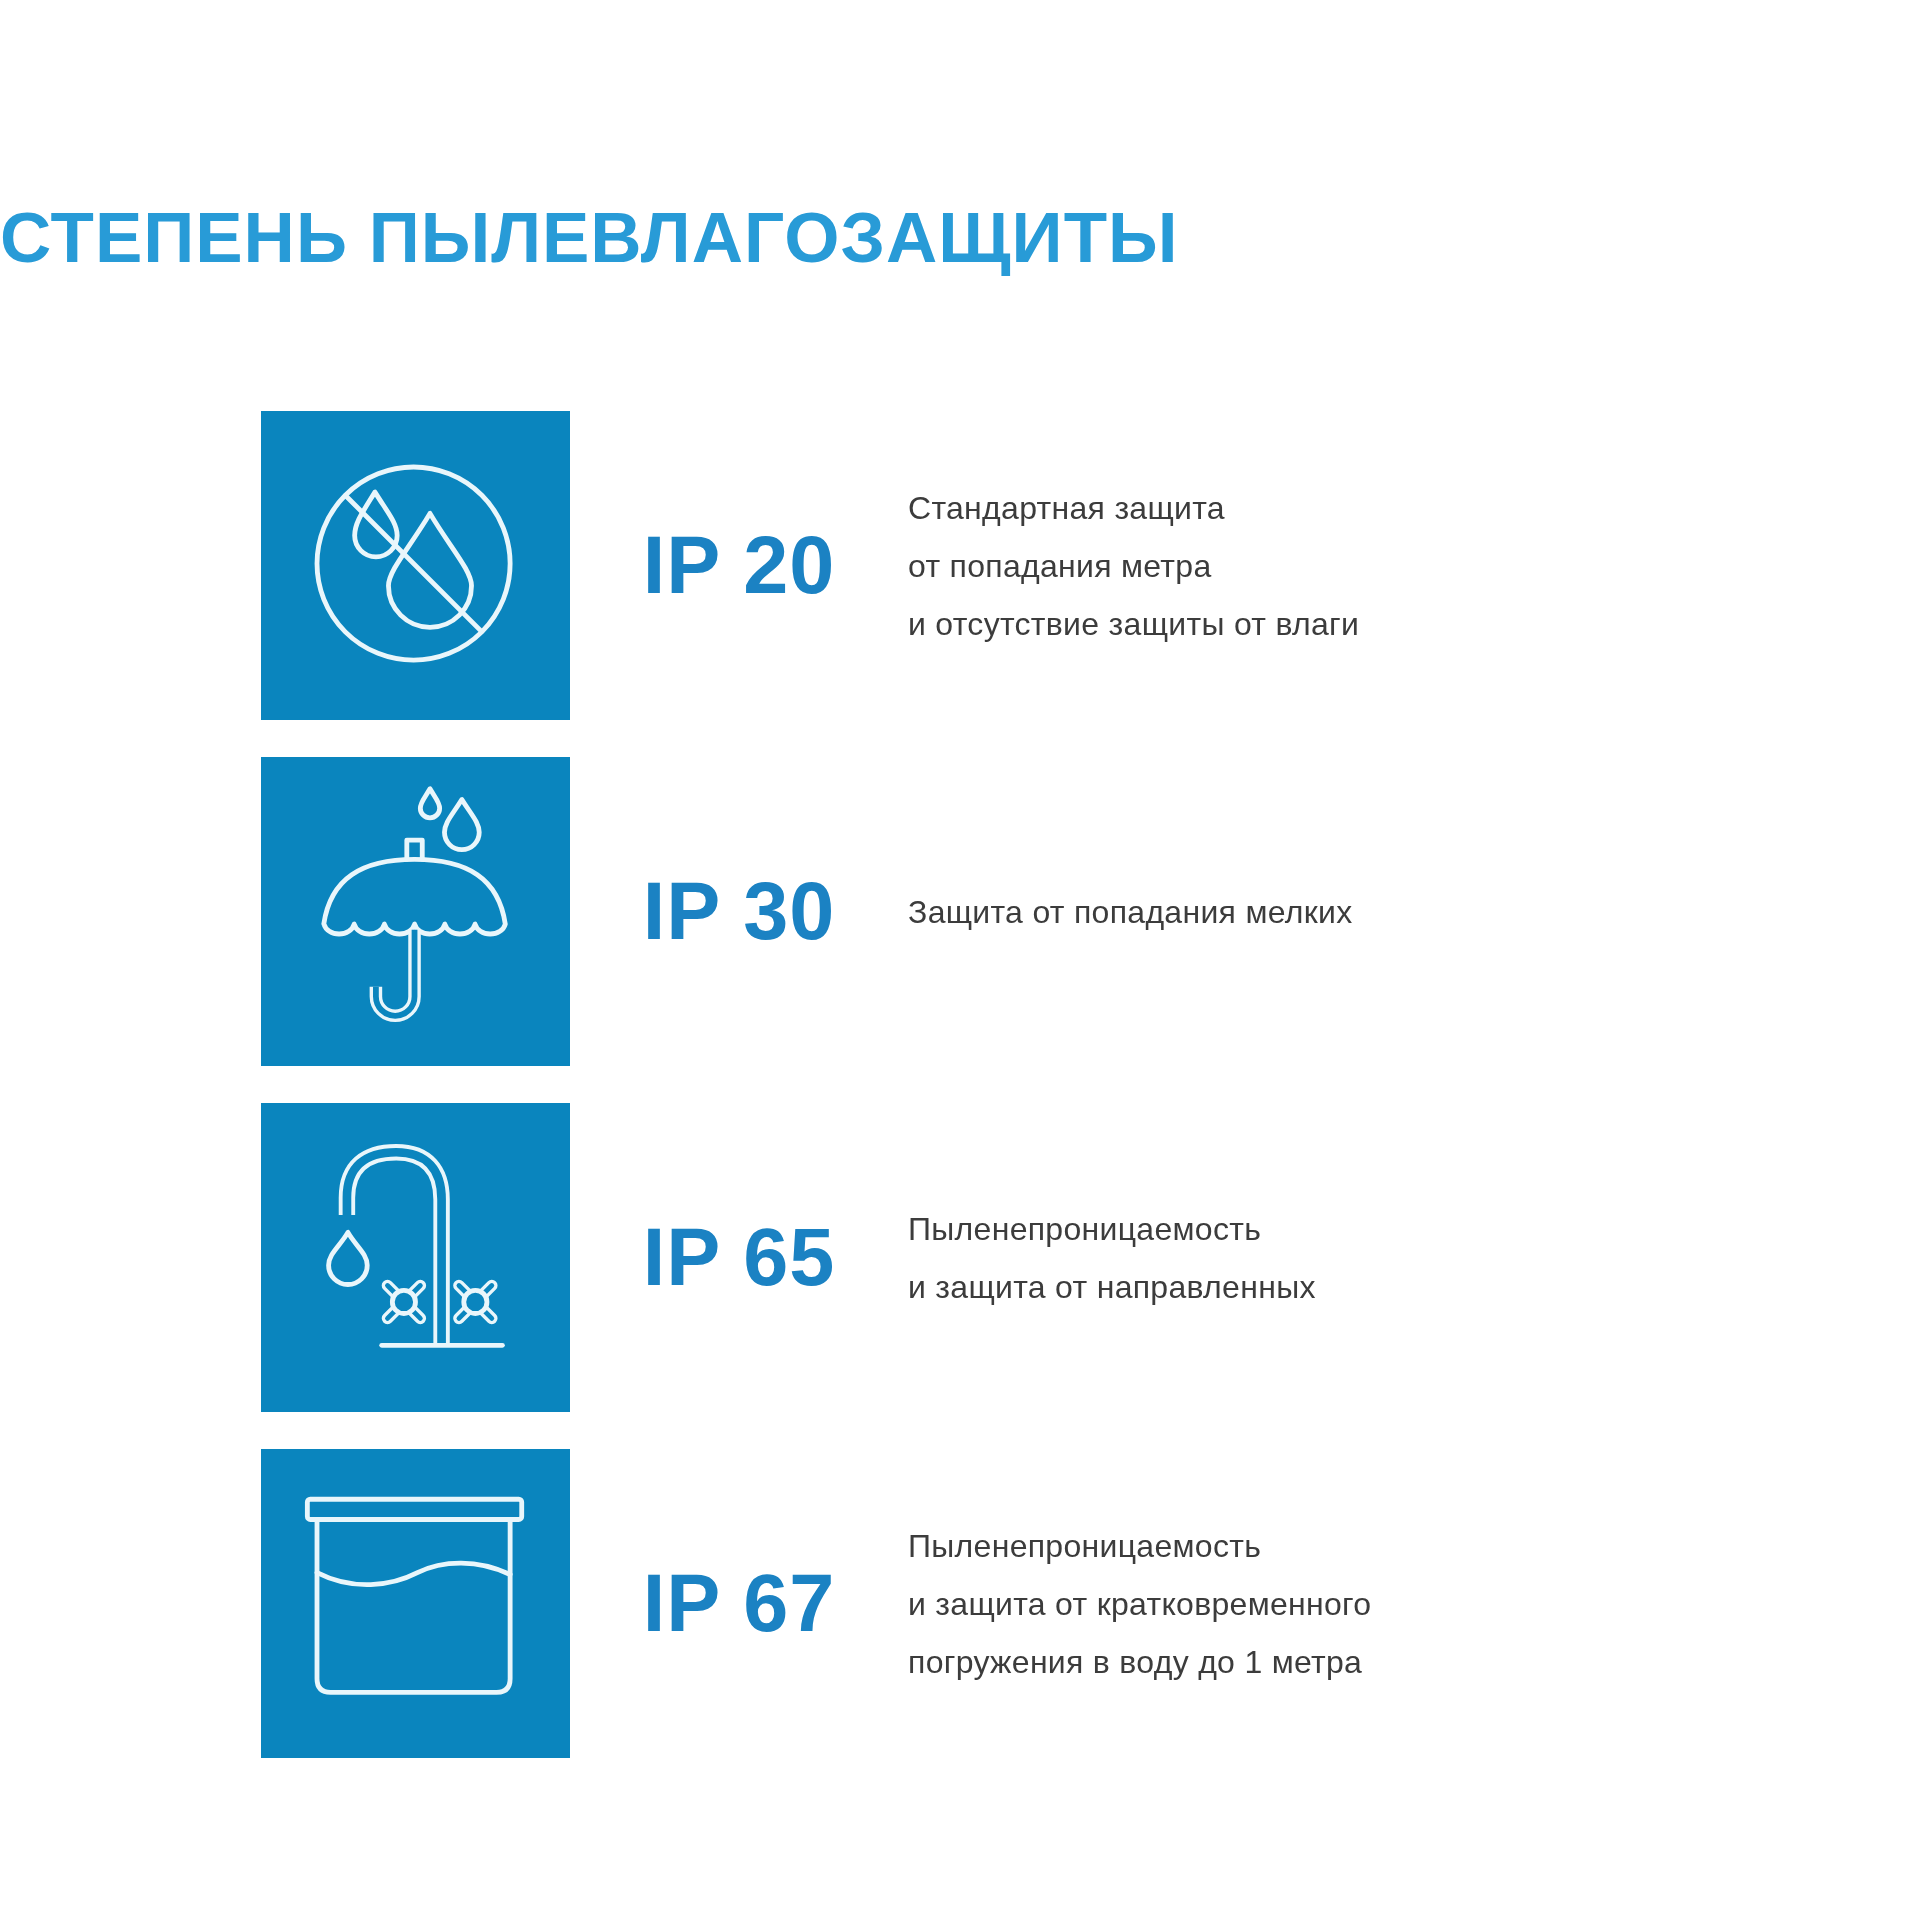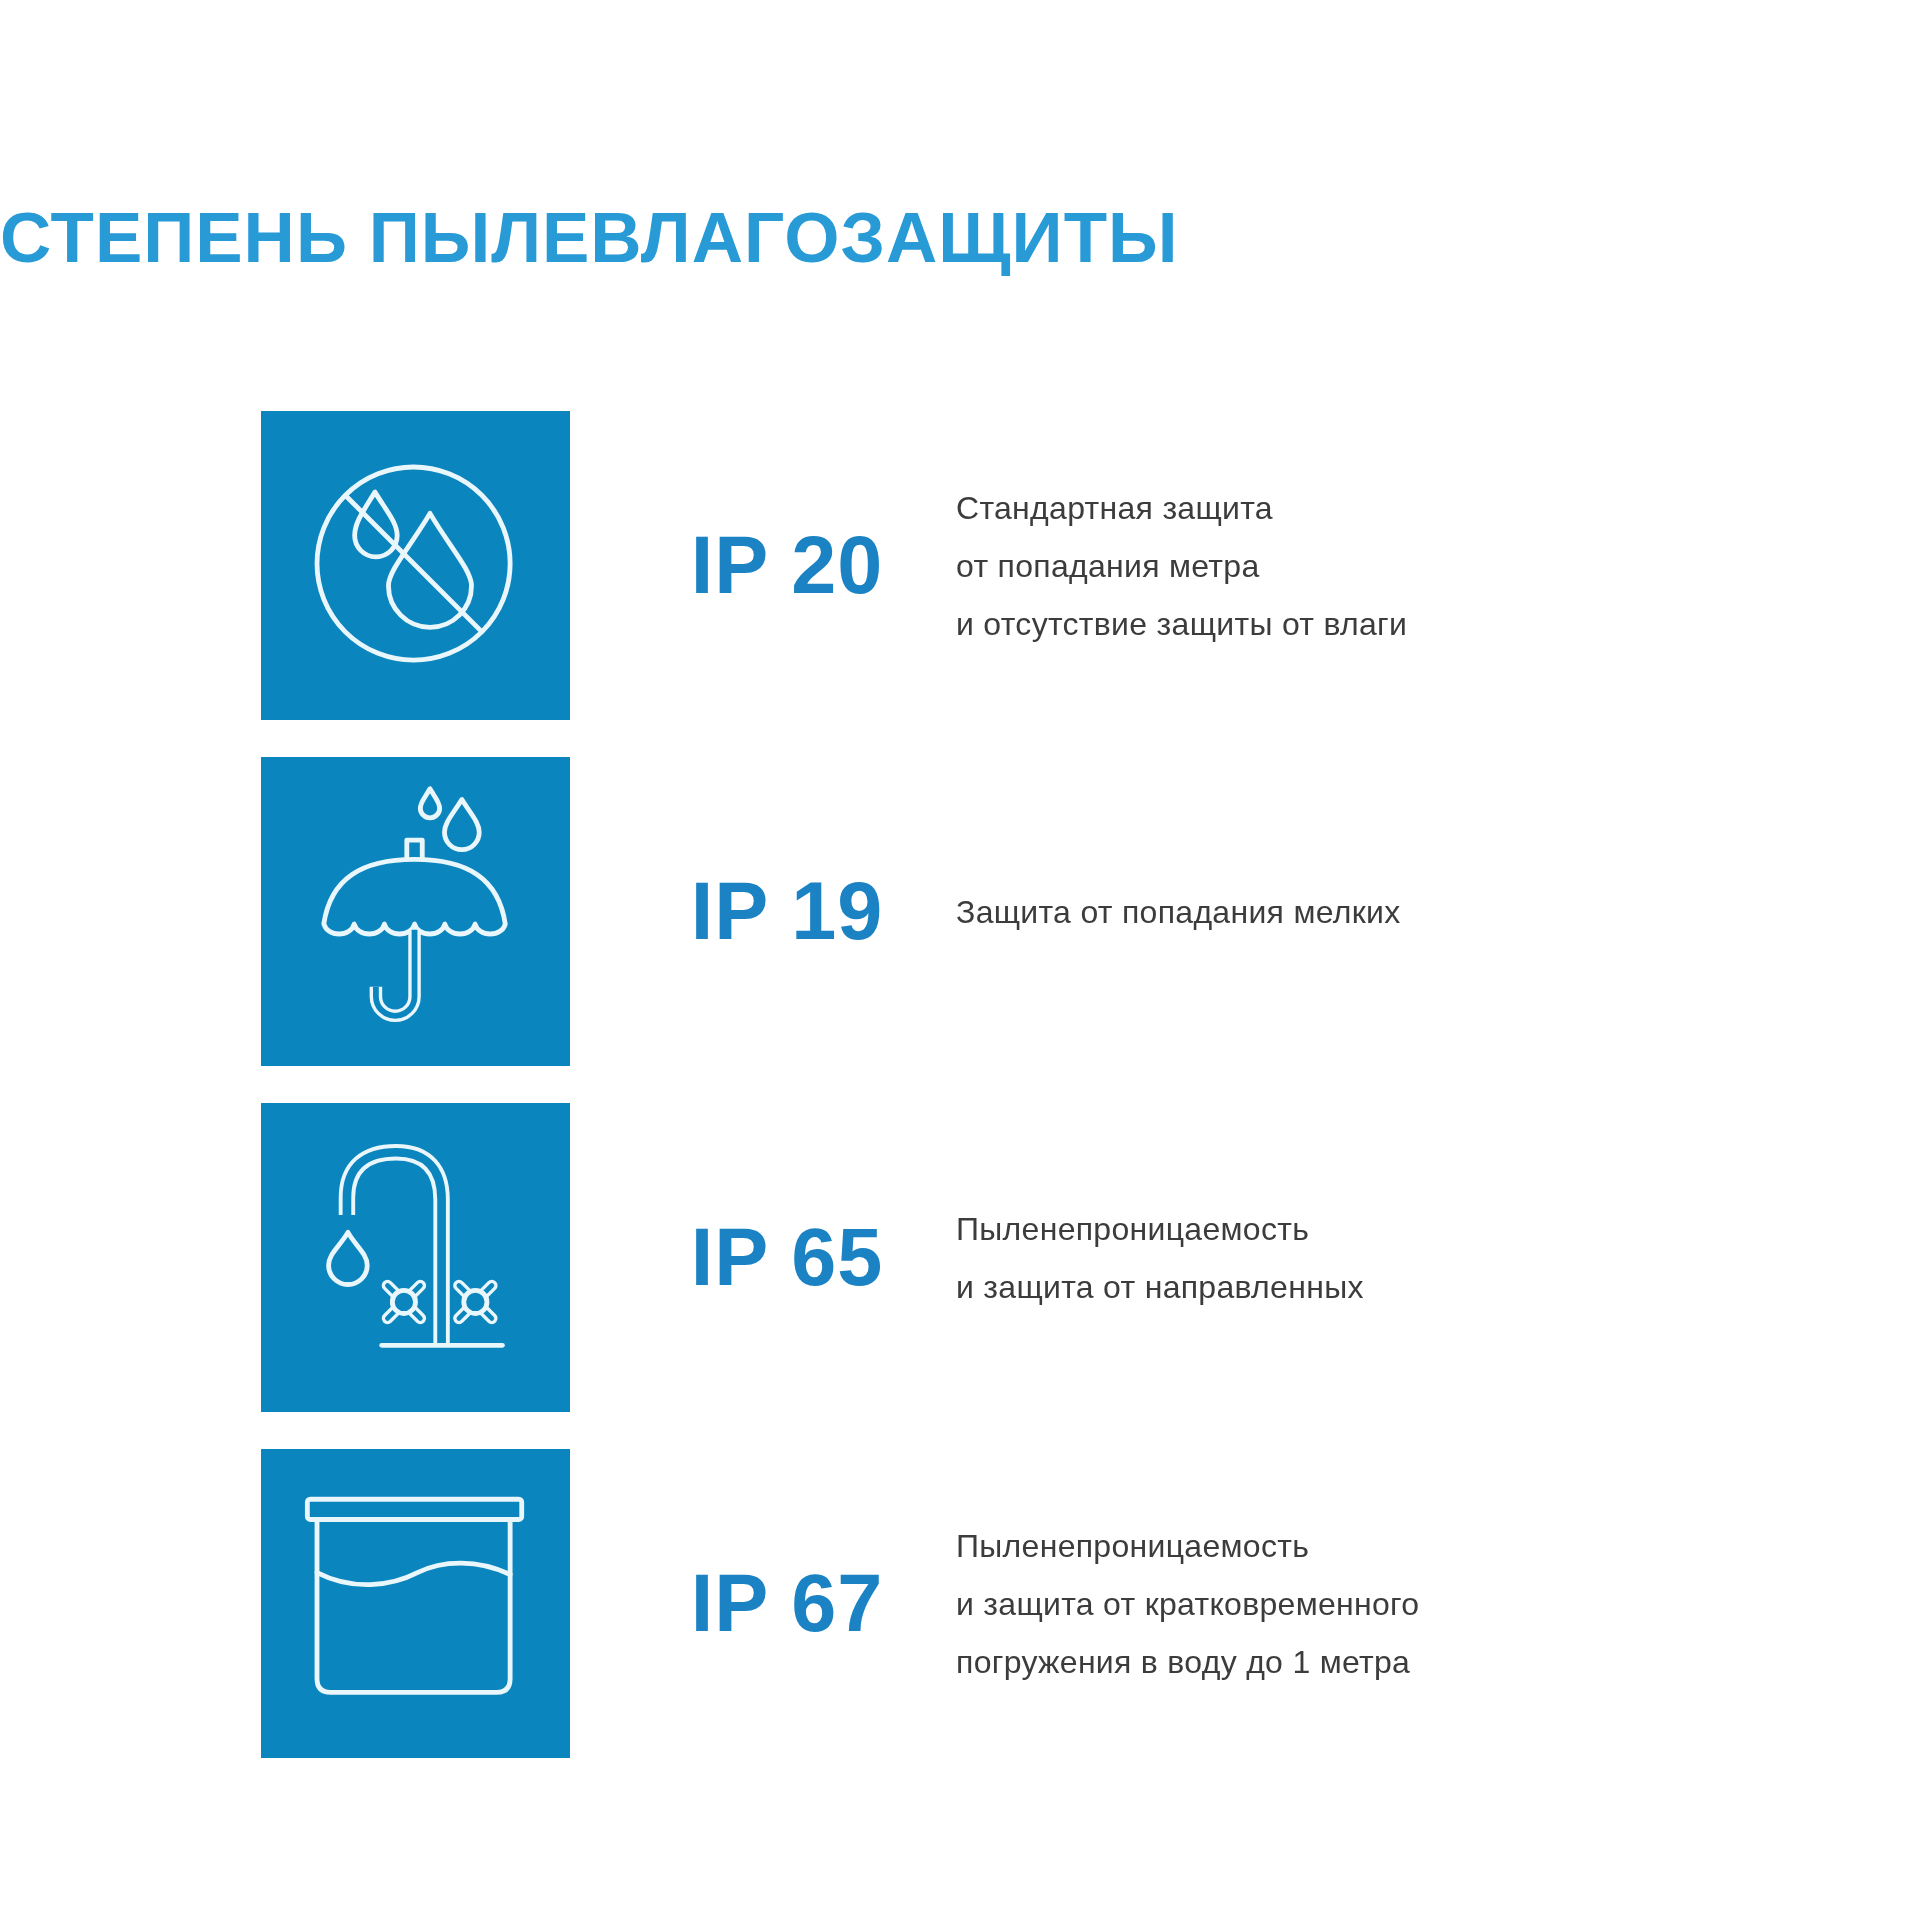--- a/index.html
+++ b/index.html
@@ -20,21 +20,20 @@
   .row{display:flex;align-items:center;height:309px;margin-bottom:37px;}
   .icon-box{
     width:309px;height:309px;flex:0 0 auto;
     background:var(--square,#0A85BE);
   }
   .ip{
     width:338px;flex:0 0 auto;text-align:center;
     font-size:81px;font-weight:bold;letter-spacing:1px;
     color:var(--ip,#1B82C3);
     white-space:nowrap;
-    margin-left:48px;
   }
   .desc{
     font-size:32px;line-height:58px;letter-spacing:0.3px;
     color:var(--description,#3C3C3C);
     white-space:nowrap;
   }
   
   .st{fill:none;stroke:var(--icon-stroke,#E9F6FB);stroke-width:5;stroke-linecap:round;stroke-linejoin:round;}
   .thick{fill:none;stroke:var(--icon-stroke,#E9F6FB);stroke-linecap:butt;}
   .hollow{fill:none;stroke:var(--square,#0A85BE);stroke-linecap:butt;}
@@ -72,21 +71,21 @@
           <path class="st" d="M65,173 C72,126 104,106 159,106 C214,106 246,126 253,173
                    a16,13 0 0 1 -31.3,0 a16,13 0 0 1 -31.3,0 a16,13 0 0 1 -31.3,0
                    a16,13 0 0 1 -31.3,0 a16,13 0 0 1 -31.3,0 a16,13 0 0 1 -31.3,0 Z"></path>
           <path class="st" d="M151,106 V86 H167 V106"></path>
           <path class="thick" style="stroke-width:13" d="M159,179 V248 A20,20 0 0 1 119,248 V238"></path>
           <path class="hollow" style="stroke-width:6" d="M159,179 V248 A20,20 0 0 1 119,248 V238"></path>
           <path class="st" d="M175,33 C169,43 165,47 165,53 A10,10 0 1 0 185,53 C185,47 181,43 175,33 Z"></path>
           <path class="st" d="M208,44 C198,60 190,68 190,78 A18,18 0 1 0 226,78 C226,68 218,60 208,44 Z"></path>
         </svg>
       </div>
-      <div class="ip">IP 19</div>
+      <div class="ip">IP 30</div>
       <div class="desc">
         <div>Защита от попадания мелких</div>
       </div>
     </div>
 
     <div class="row">
       <div class="icon-box">
         <svg viewBox="0 0 320 320" width="309" height="309">
           <path class="thick" style="stroke-width:17" d="M89,116 V98 C89,66 108,51 140,51 C172,51 187,70 187,100 V251"></path>
           <path class="hollow" style="stroke-width:9" d="M89,116 V98 C89,66 108,51 140,51 C172,51 187,70 187,100 V251"></path>

